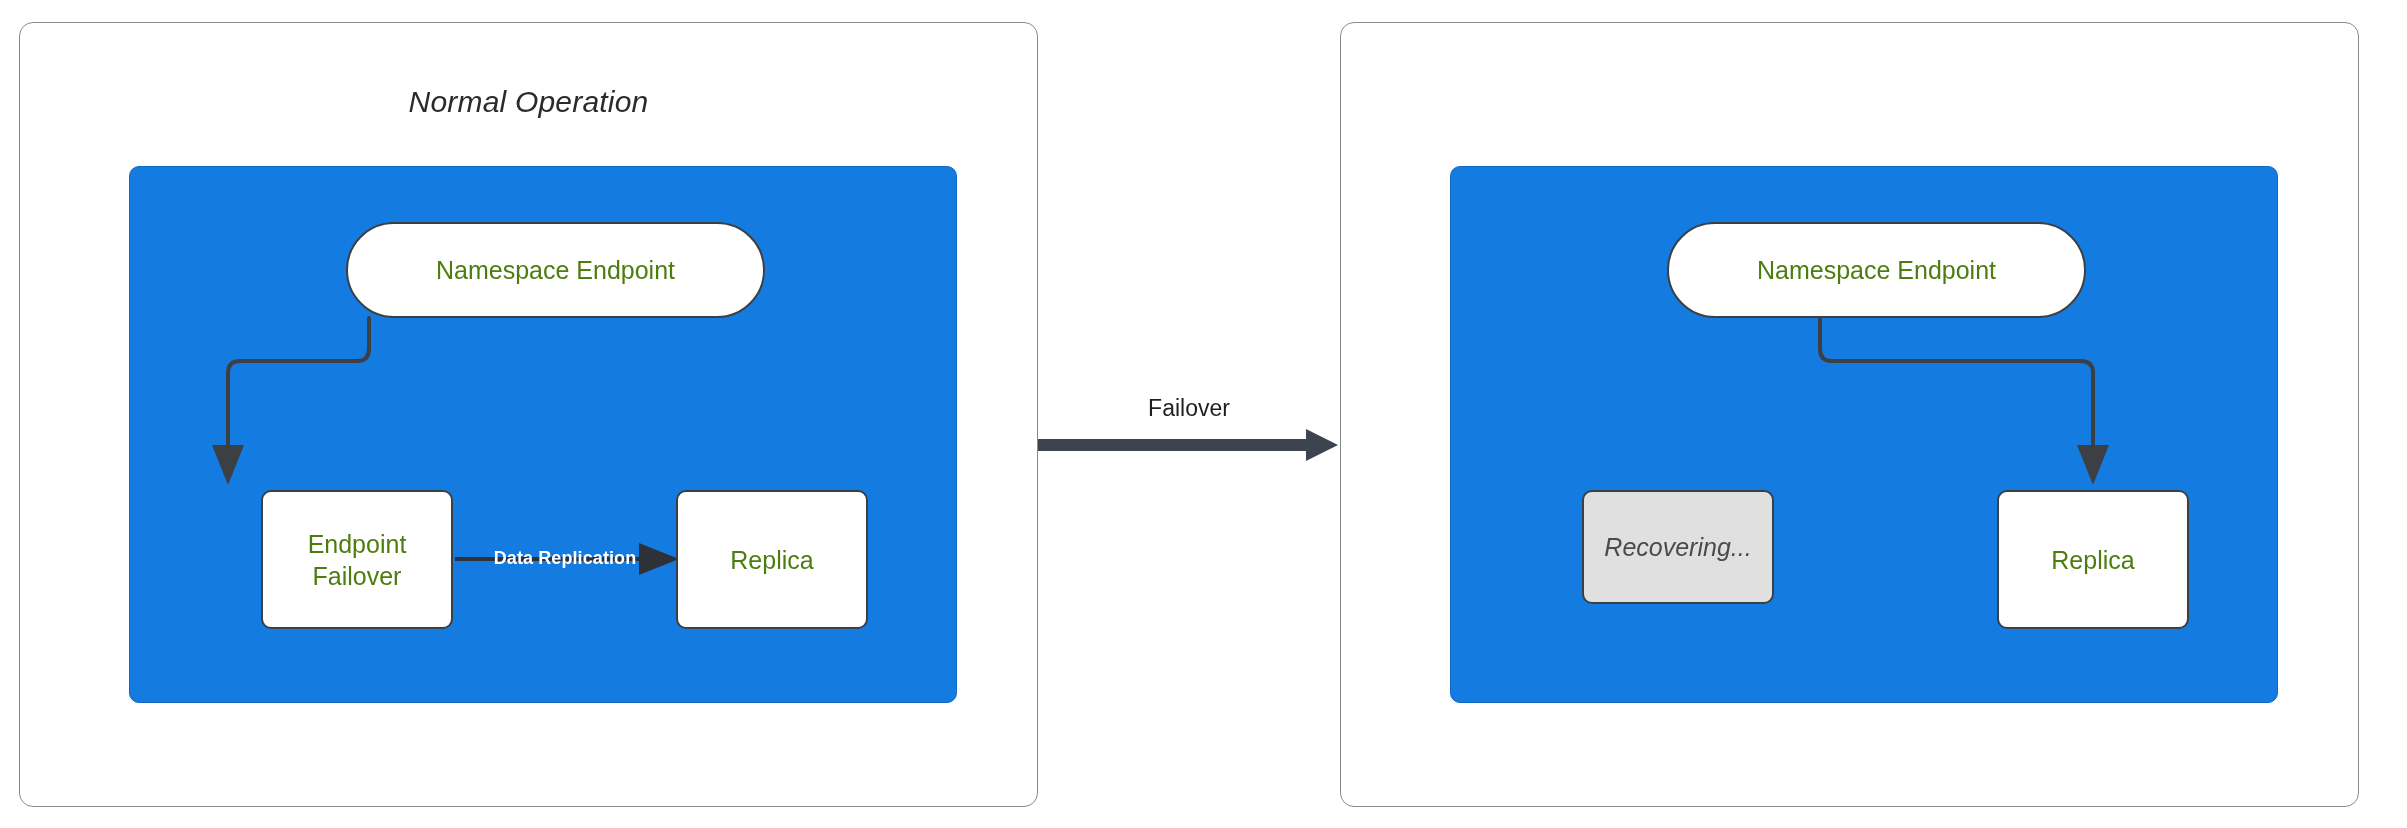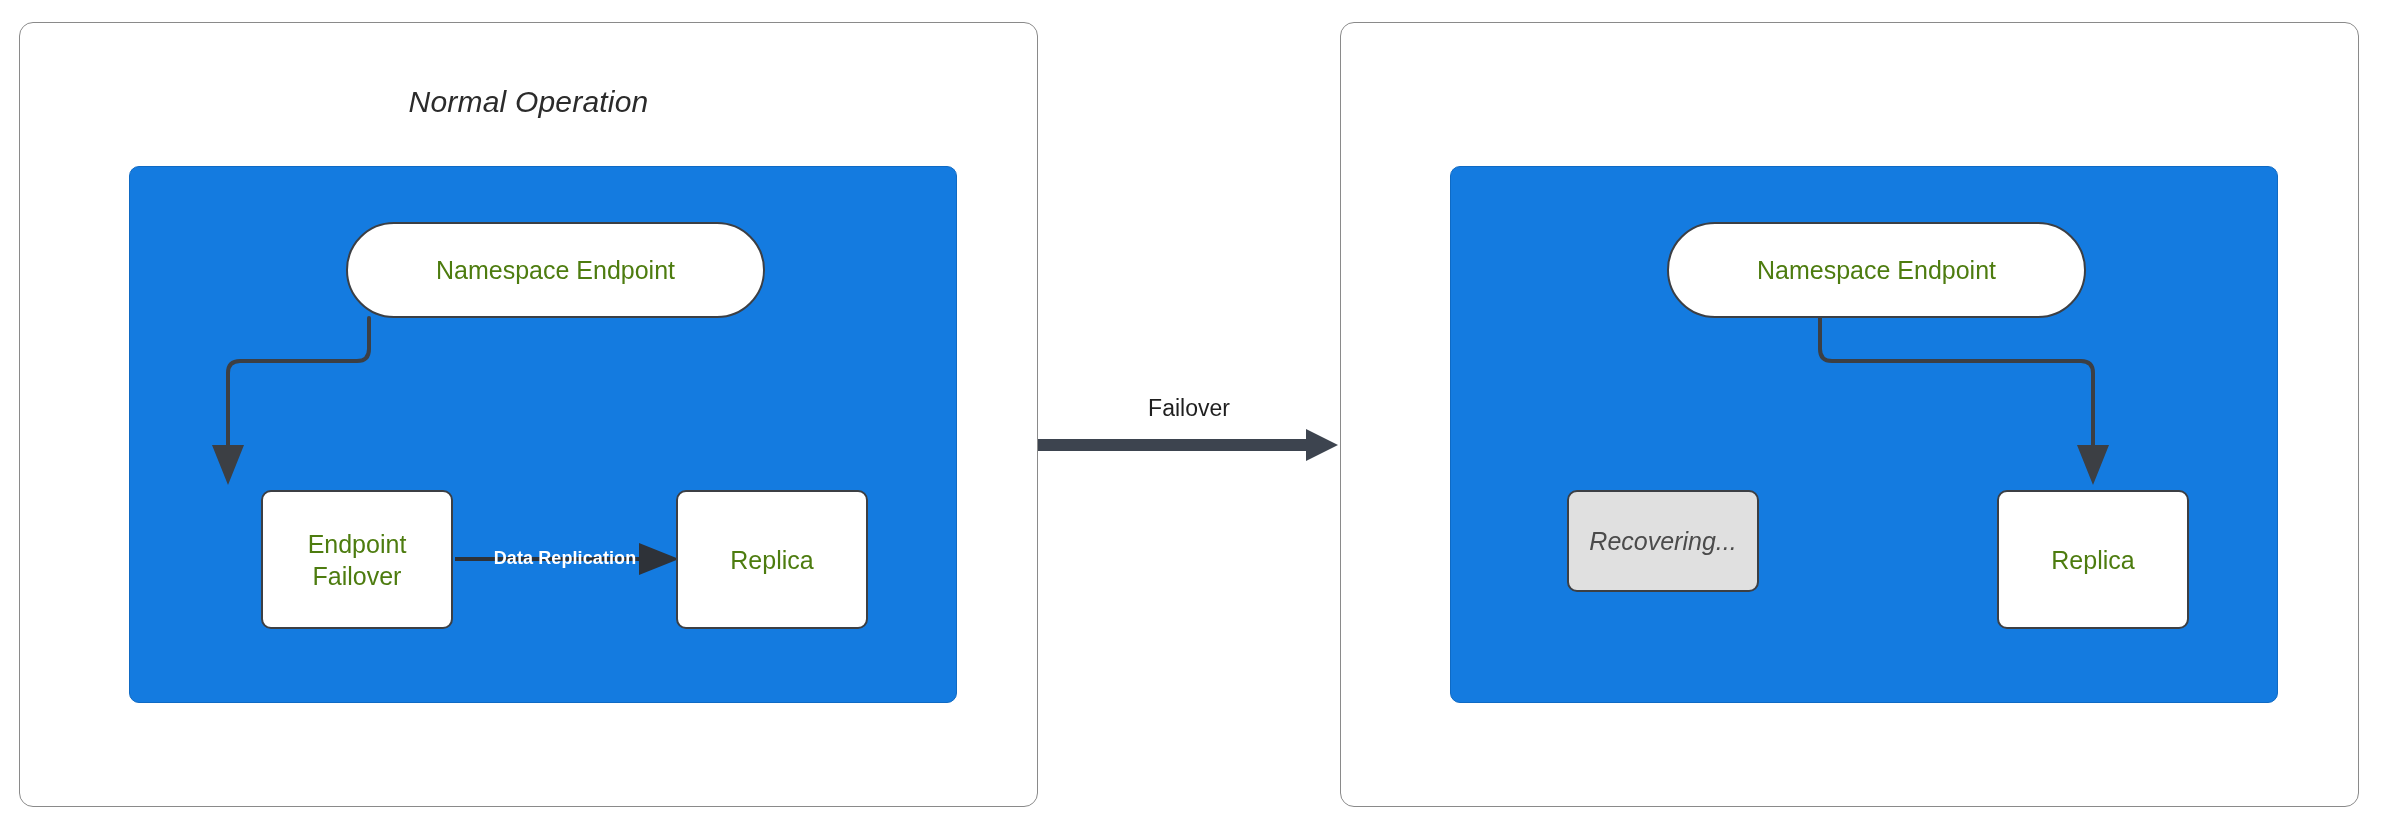--- a/index.html
+++ b/index.html
@@ -75,21 +75,21 @@
     color: #4b4b4b;
   }
 
   
   #node-endpoint-left  { left: 216px; top: 55px;  width: 419px; height: 96px; }
   #node-primary-left   { left: 131px; top: 323px; width: 192px; height: 139px; }
   #node-replica-left   { left: 546px; top: 323px; width: 192px; height: 139px; }
 
   
   #node-endpoint-right { left: 216px; top: 55px;  width: 419px; height: 96px; }
-  #node-recovering     { left: 116px; top: 323px; width: 192px; height: 102px; }
+  #node-recovering     { left: 131px; top: 323px; width: 192px; height: 114px; }
   #node-replica-right  { left: 546px; top: 323px; width: 192px; height: 139px; }
 
   
   .conn {
     position: absolute;
     left: 0;
     top: 0;
     width: 828px;
     height: 537px;
     overflow: visible;

